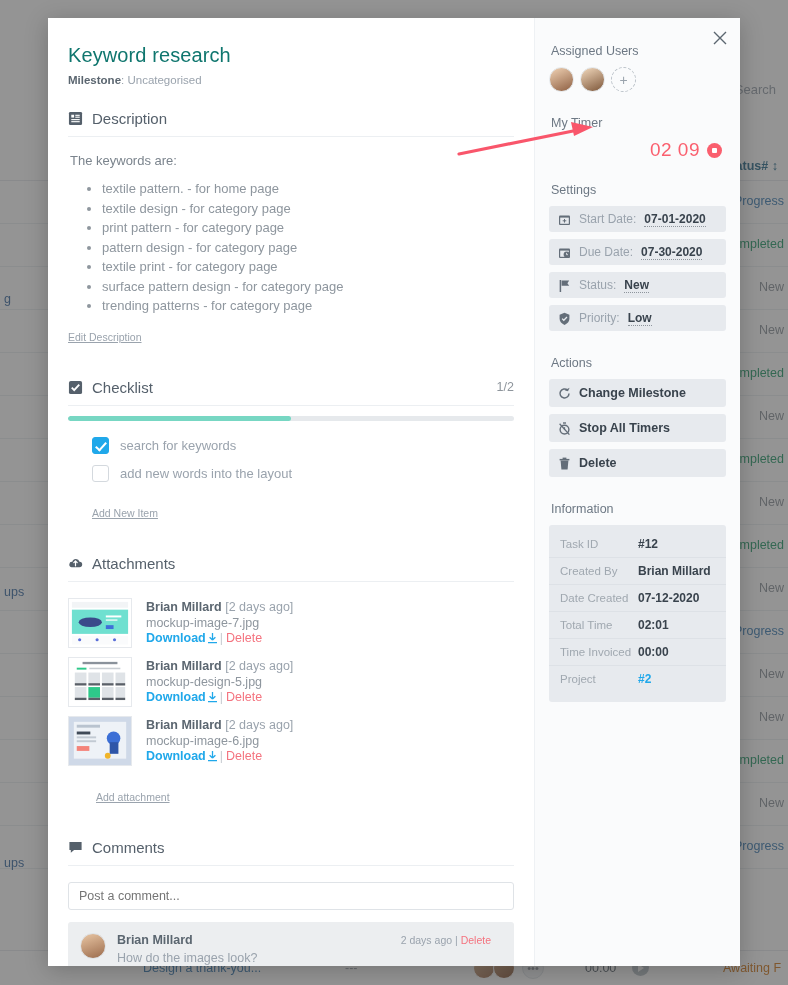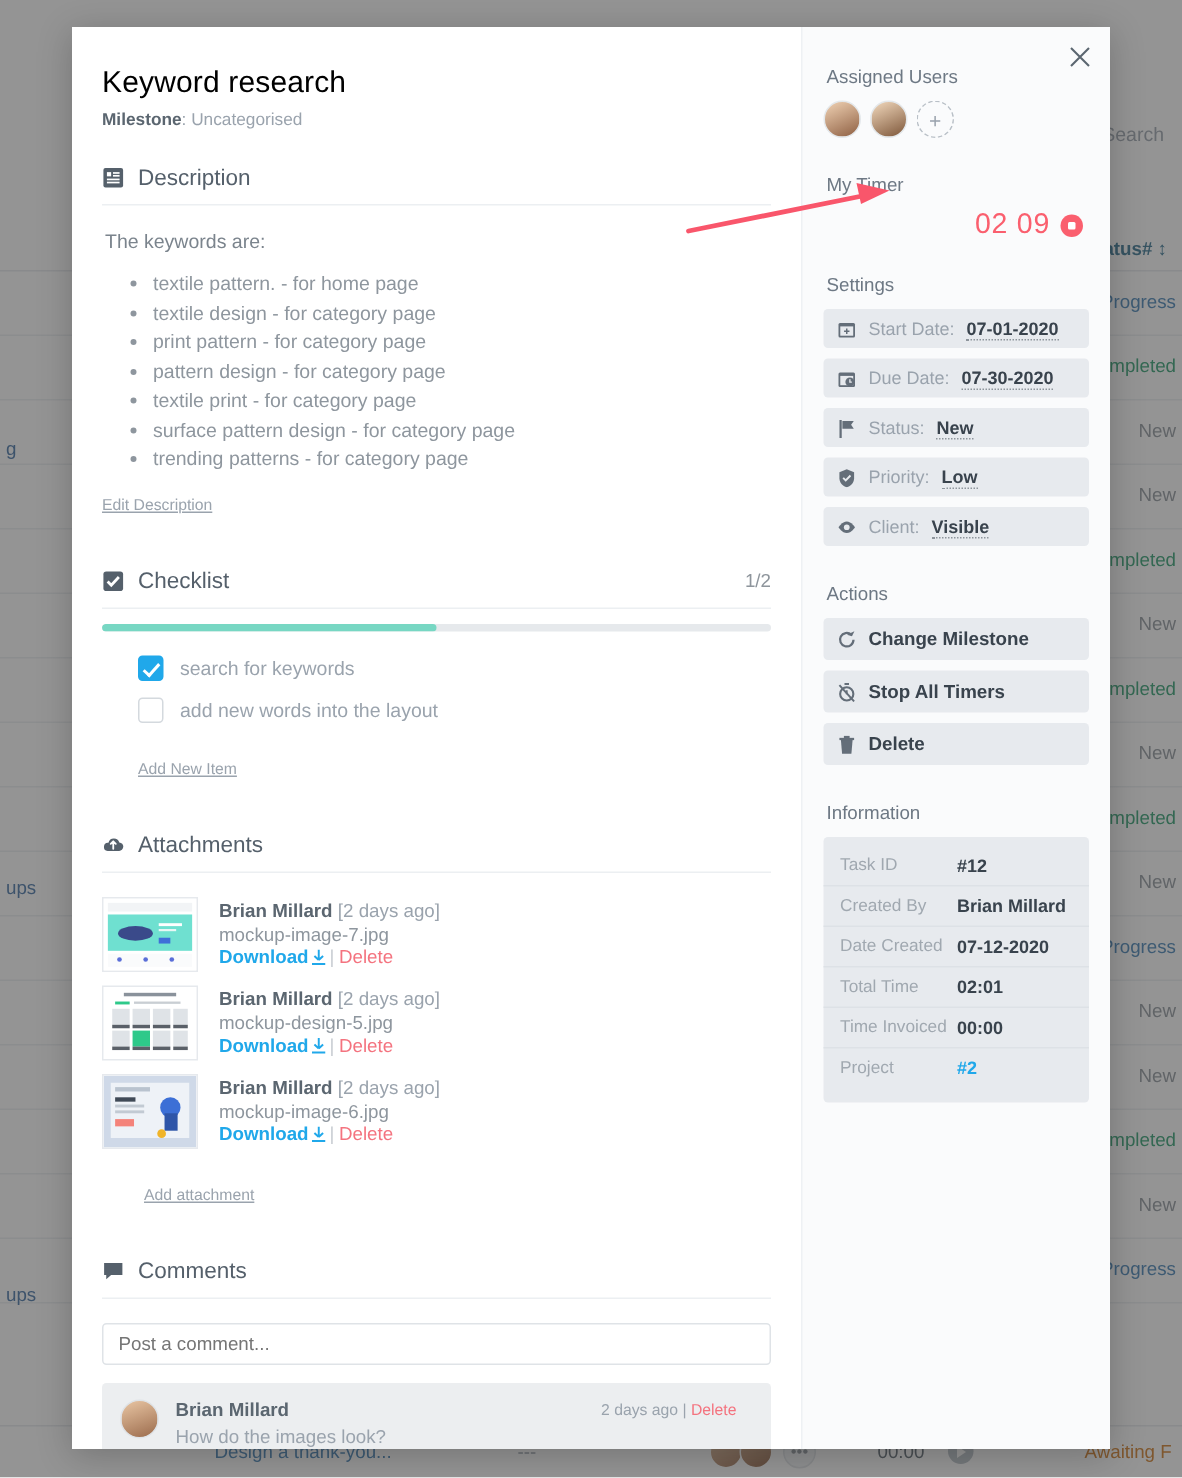--- a/index.html
+++ b/index.html
@@ -84,21 +84,21 @@
     width:486px; padding:26px 0 0 0; background:#fff; position:relative;
   }
   #side-col {
     width:206px; background:#fafbfc; border-left:1px solid #eef1f4;
     padding:26px 14px 0 14px; position:relative;
   }
 
   .inner { padding:0 20px 0 20px; }
 
   .task-title {
-    font-size:20px; color:#000000; font-weight:400; margin:0 0 7px 0;
+    font-size:20px; color:#0f766e; font-weight:400; margin:0 0 7px 0;
     letter-spacing:.1px;
   }
   .milestone-line { font-size:11.5px; color:#9aa3ad; margin-bottom:24px; }
   .milestone-line b { color:#5b6670; font-weight:700; }
 
   .section-head {
     display:flex; align-items:center; gap:9px;
     padding-bottom:9px; border-bottom:1px solid #eceff2; margin-bottom:16px;
   }
   .section-head .sec-title { font-size:15px; color:#55606b; }
@@ -530,28 +530,20 @@
           <span class="sr-val">New</span>
         </div>
         <div class="side-row">
           <svg class="sr-ico" viewBox="0 0 13 13">
             <path d="M6.5.8 1.6 2.8v4c0 3 2.1 5 4.9 6.1 2.8-1.1 4.9-3.1 4.9-6.1v-4z" fill="currentColor"></path>
             <path d="M4.1 6.6 5.8 8.3 9 5" stroke="#e7eaee" stroke-width="1.3" fill="none"></path>
           </svg>
           <span>Priority:</span>
           <span class="sr-val">Low</span>
         </div>
-        <div class="side-row">
-          <svg class="sr-ico" viewBox="0 0 13 13">
-            <path d="M6.5 2.6C3.4 2.6 1 6.5 1 6.5s2.4 3.9 5.5 3.9S12 6.5 12 6.5 9.6 2.6 6.5 2.6z" fill="currentColor"></path>
-            <circle cx="6.5" cy="6.5" r="1.9" fill="#e7eaee"></circle>
-          </svg>
-          <span>Client:</span>
-          <span class="sr-val">Visible</span>
-        </div>
       </div>
 
     <div class="side-gap"></div>
     <div class="side-label">Actions</div>
     <div id="actions-list">
         <div class="side-row action">
           <svg class="sr-ico" viewBox="0 0 13 13">
             <path d="M11 6.5a4.5 4.5 0 1 1-1.5-3.4" stroke="currentColor" stroke-width="1.5" fill="none"></path>
             <polygon points="11.6,0.8 10,4.2 6.6,3.2" fill="currentColor"></polygon>
           </svg>

